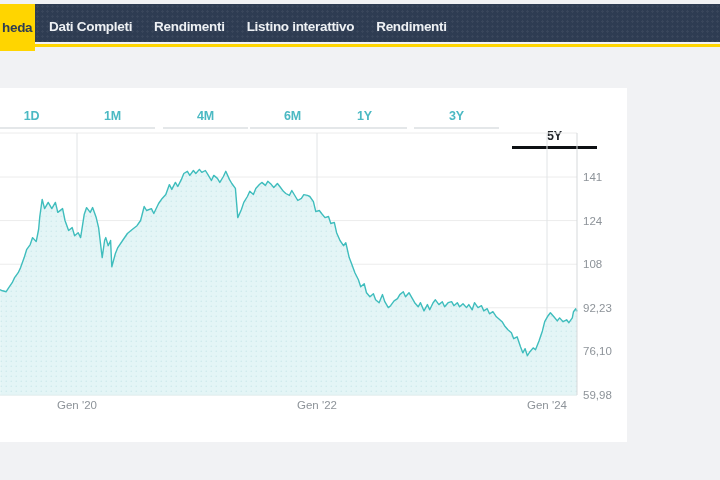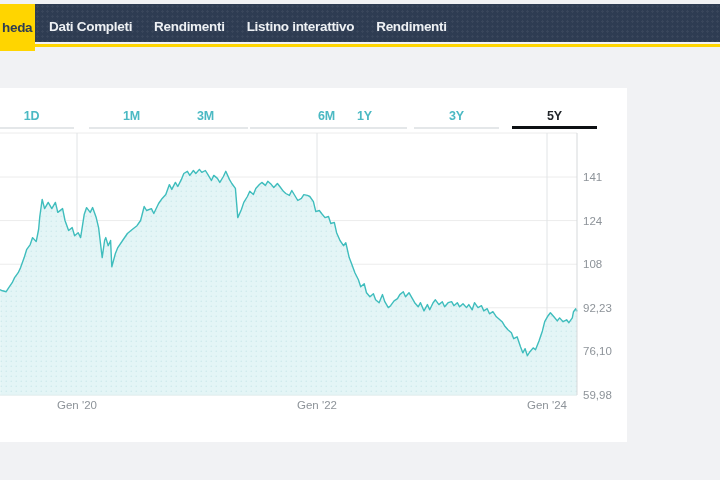--- a/index.html
+++ b/index.html
@@ -38,25 +38,25 @@
   .card{
     position:absolute;left:-40px;top:88px;width:667px;height:354px;background:#ffffff;
   }
   
   .ptab{
     position:absolute;top:101px;width:85px;height:28px;box-sizing:border-box;
     border-bottom:2px solid #e4e7e9;
     color:#4bb9c3;font-size:12.5px;font-weight:bold;text-align:center;
     padding-top:8px;cursor:pointer;letter-spacing:-0.2px;
   }
-  .ptab.selected{border-bottom:3px solid #0d1013;color:#22262b;}
+  .ptab.selected{border-bottom:3px solid #0d1013;color:#22262b;margin-top:20px;}
   .ptab:nth-of-type(1){left:-11px;}
-  .ptab:nth-of-type(2){left:89px;}
+  .ptab:nth-of-type(2){left:70px;}
   .ptab:nth-of-type(3){left:163px;}
-  .ptab:nth-of-type(4){left:250px;text-align:right;}
+  .ptab:nth-of-type(4){left:250px;}
   .ptab:nth-of-type(5){left:322px;}
   .ptab:nth-of-type(6){left:414px;}
   .ptab:nth-of-type(7){left:512px;}
   #chart-svg{position:absolute;left:0;top:130px;}
   #chart-svg text{font-family:"Liberation Sans",sans-serif;}
 </style>
 </head>
 <body>
 
 <div class="navbar">
@@ -70,21 +70,21 @@
     <span class="nav-item">Rendimenti</span>
   </div>
 </div>
 <div class="accent-stripe"></div>
 
 <div class="card"></div>
 
 <div>
   <div class="ptab">1D</div>
   <div class="ptab">1M</div>
-  <div class="ptab">3M</div>
+  <div class="ptab">4M</div>
   <div class="ptab">6M</div>
   <div class="ptab">1Y</div>
   <div class="ptab">3Y</div>
   <div class="ptab selected">5Y</div>
 </div>
 
 <svg id="chart-svg" width="627" height="295" viewBox="0 130 627 295">
   <defs>
     <pattern id="dotpat" width="5" height="5" patternUnits="userSpaceOnUse">
       <circle cx="1.2" cy="1.2" r="0.7" id="dotpat-dot" fill="#c9e8e9"></circle>

